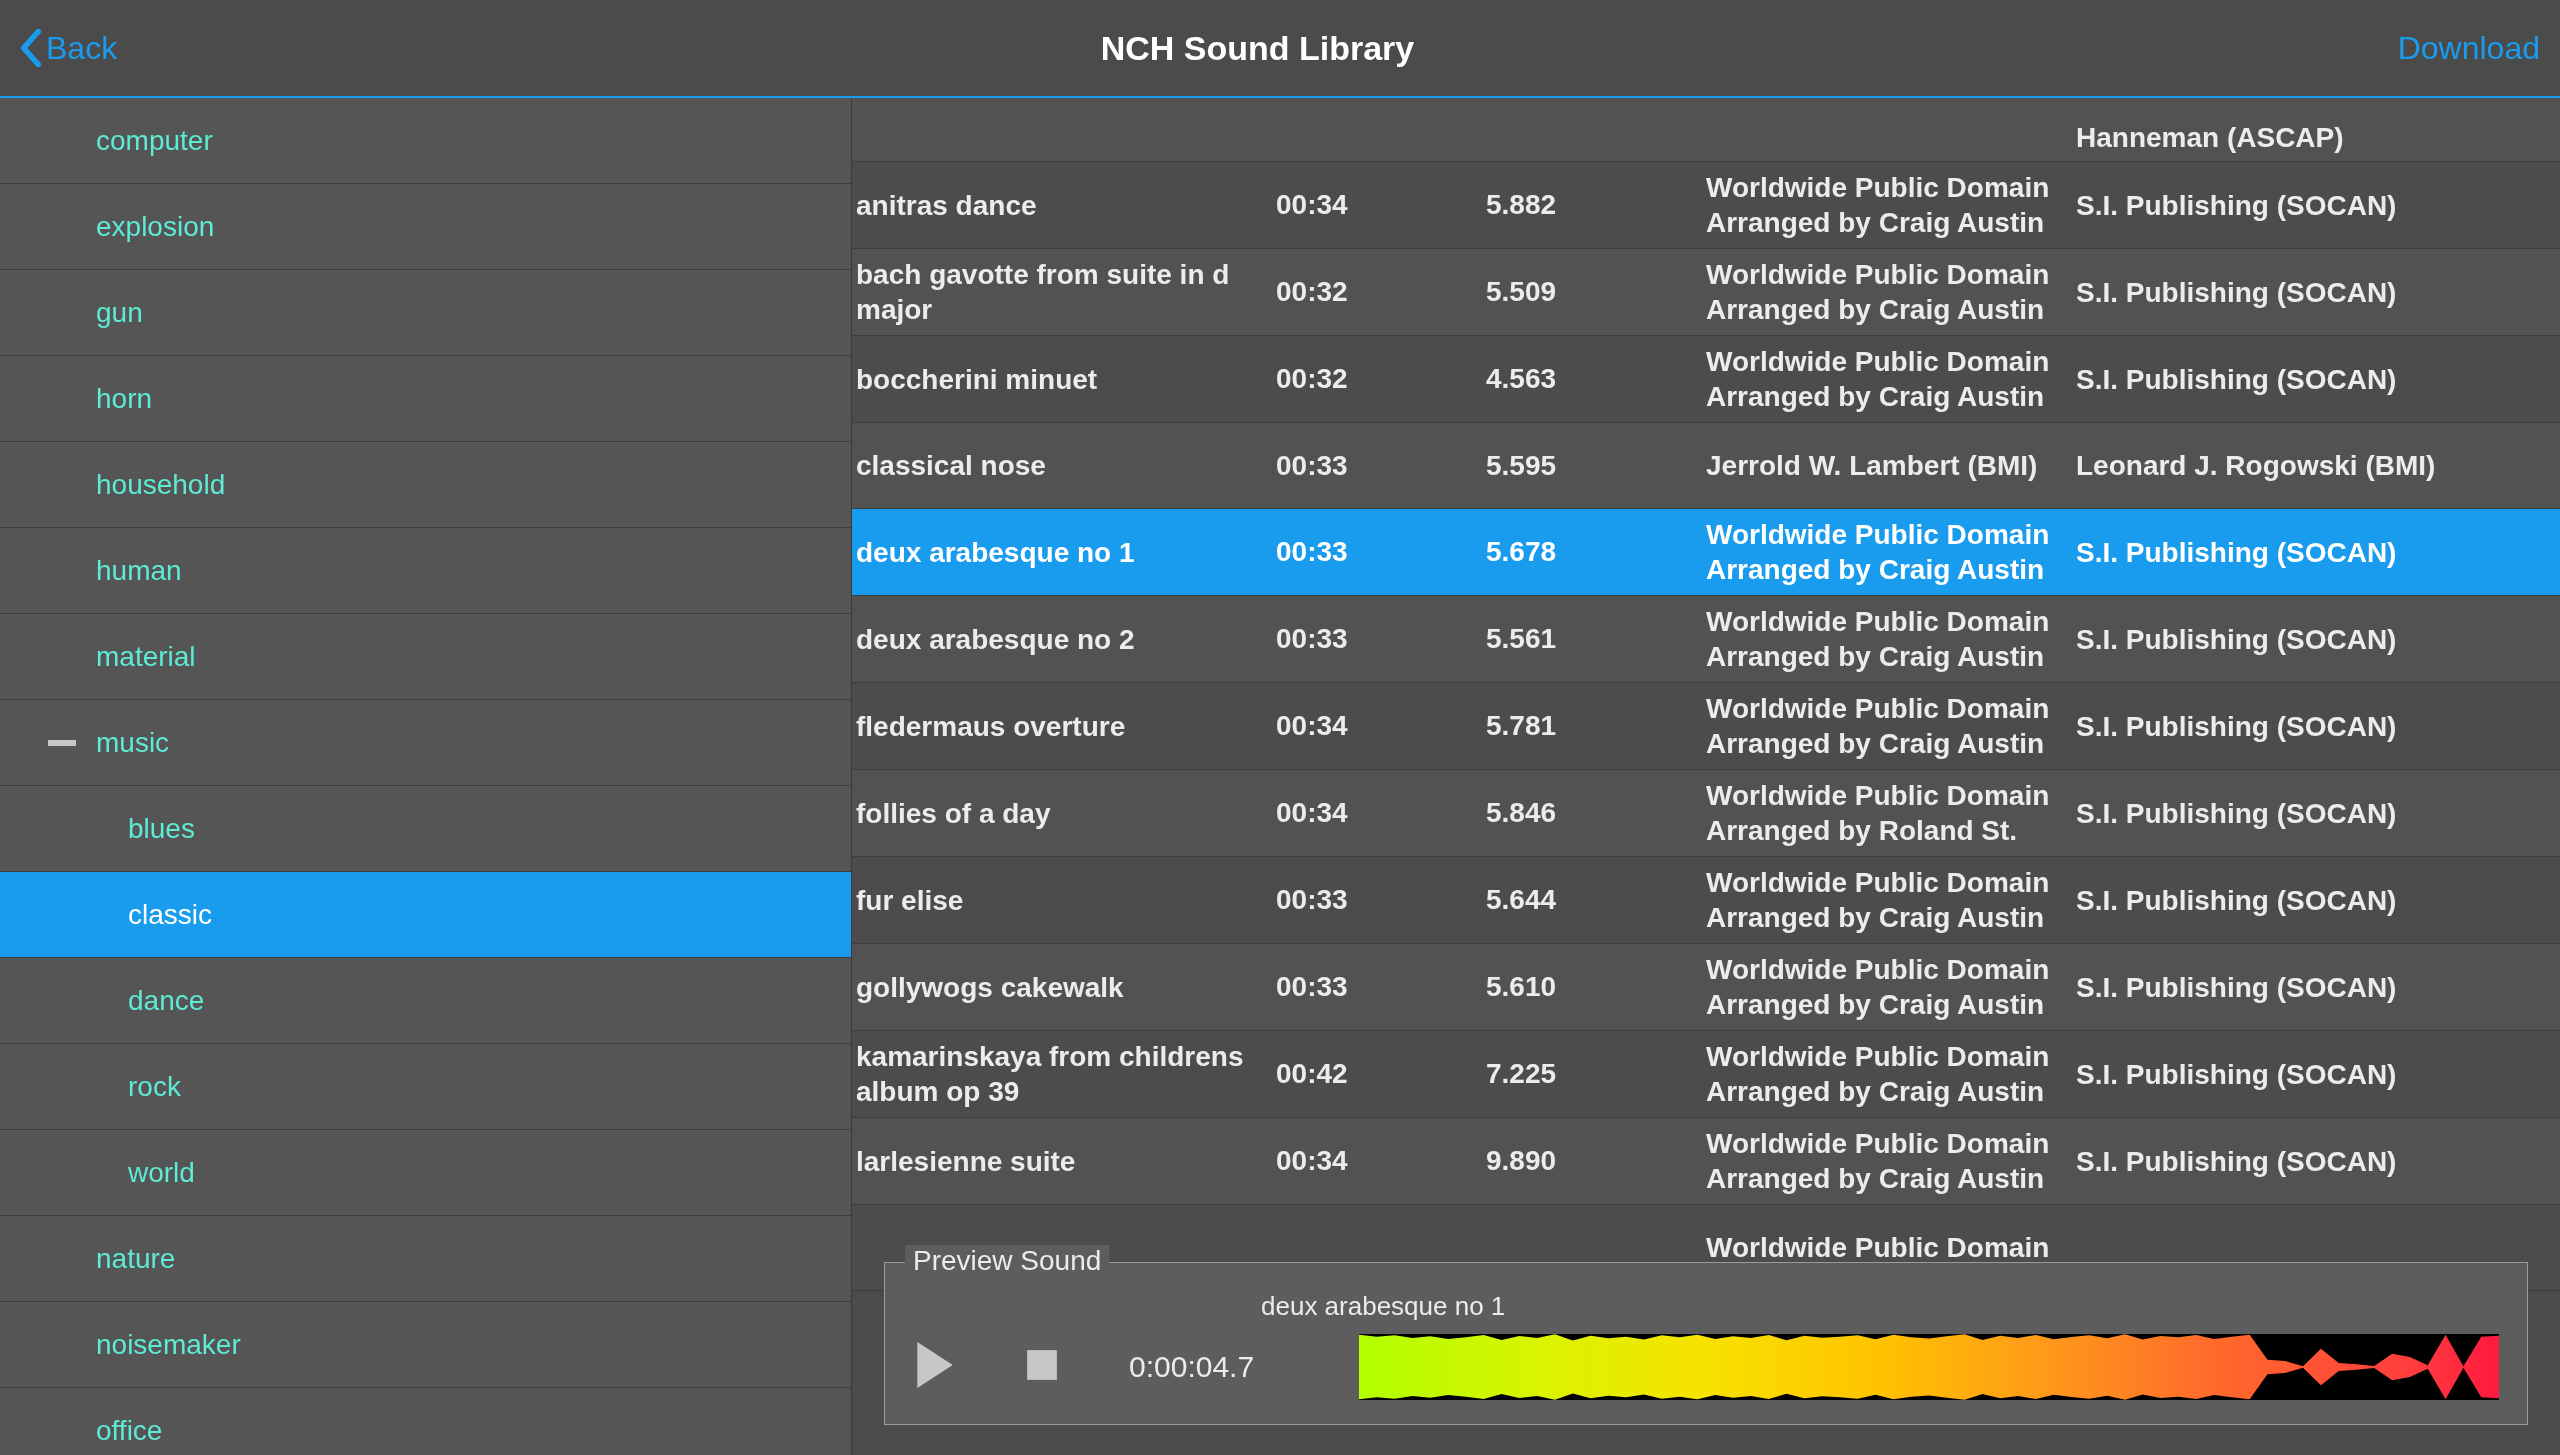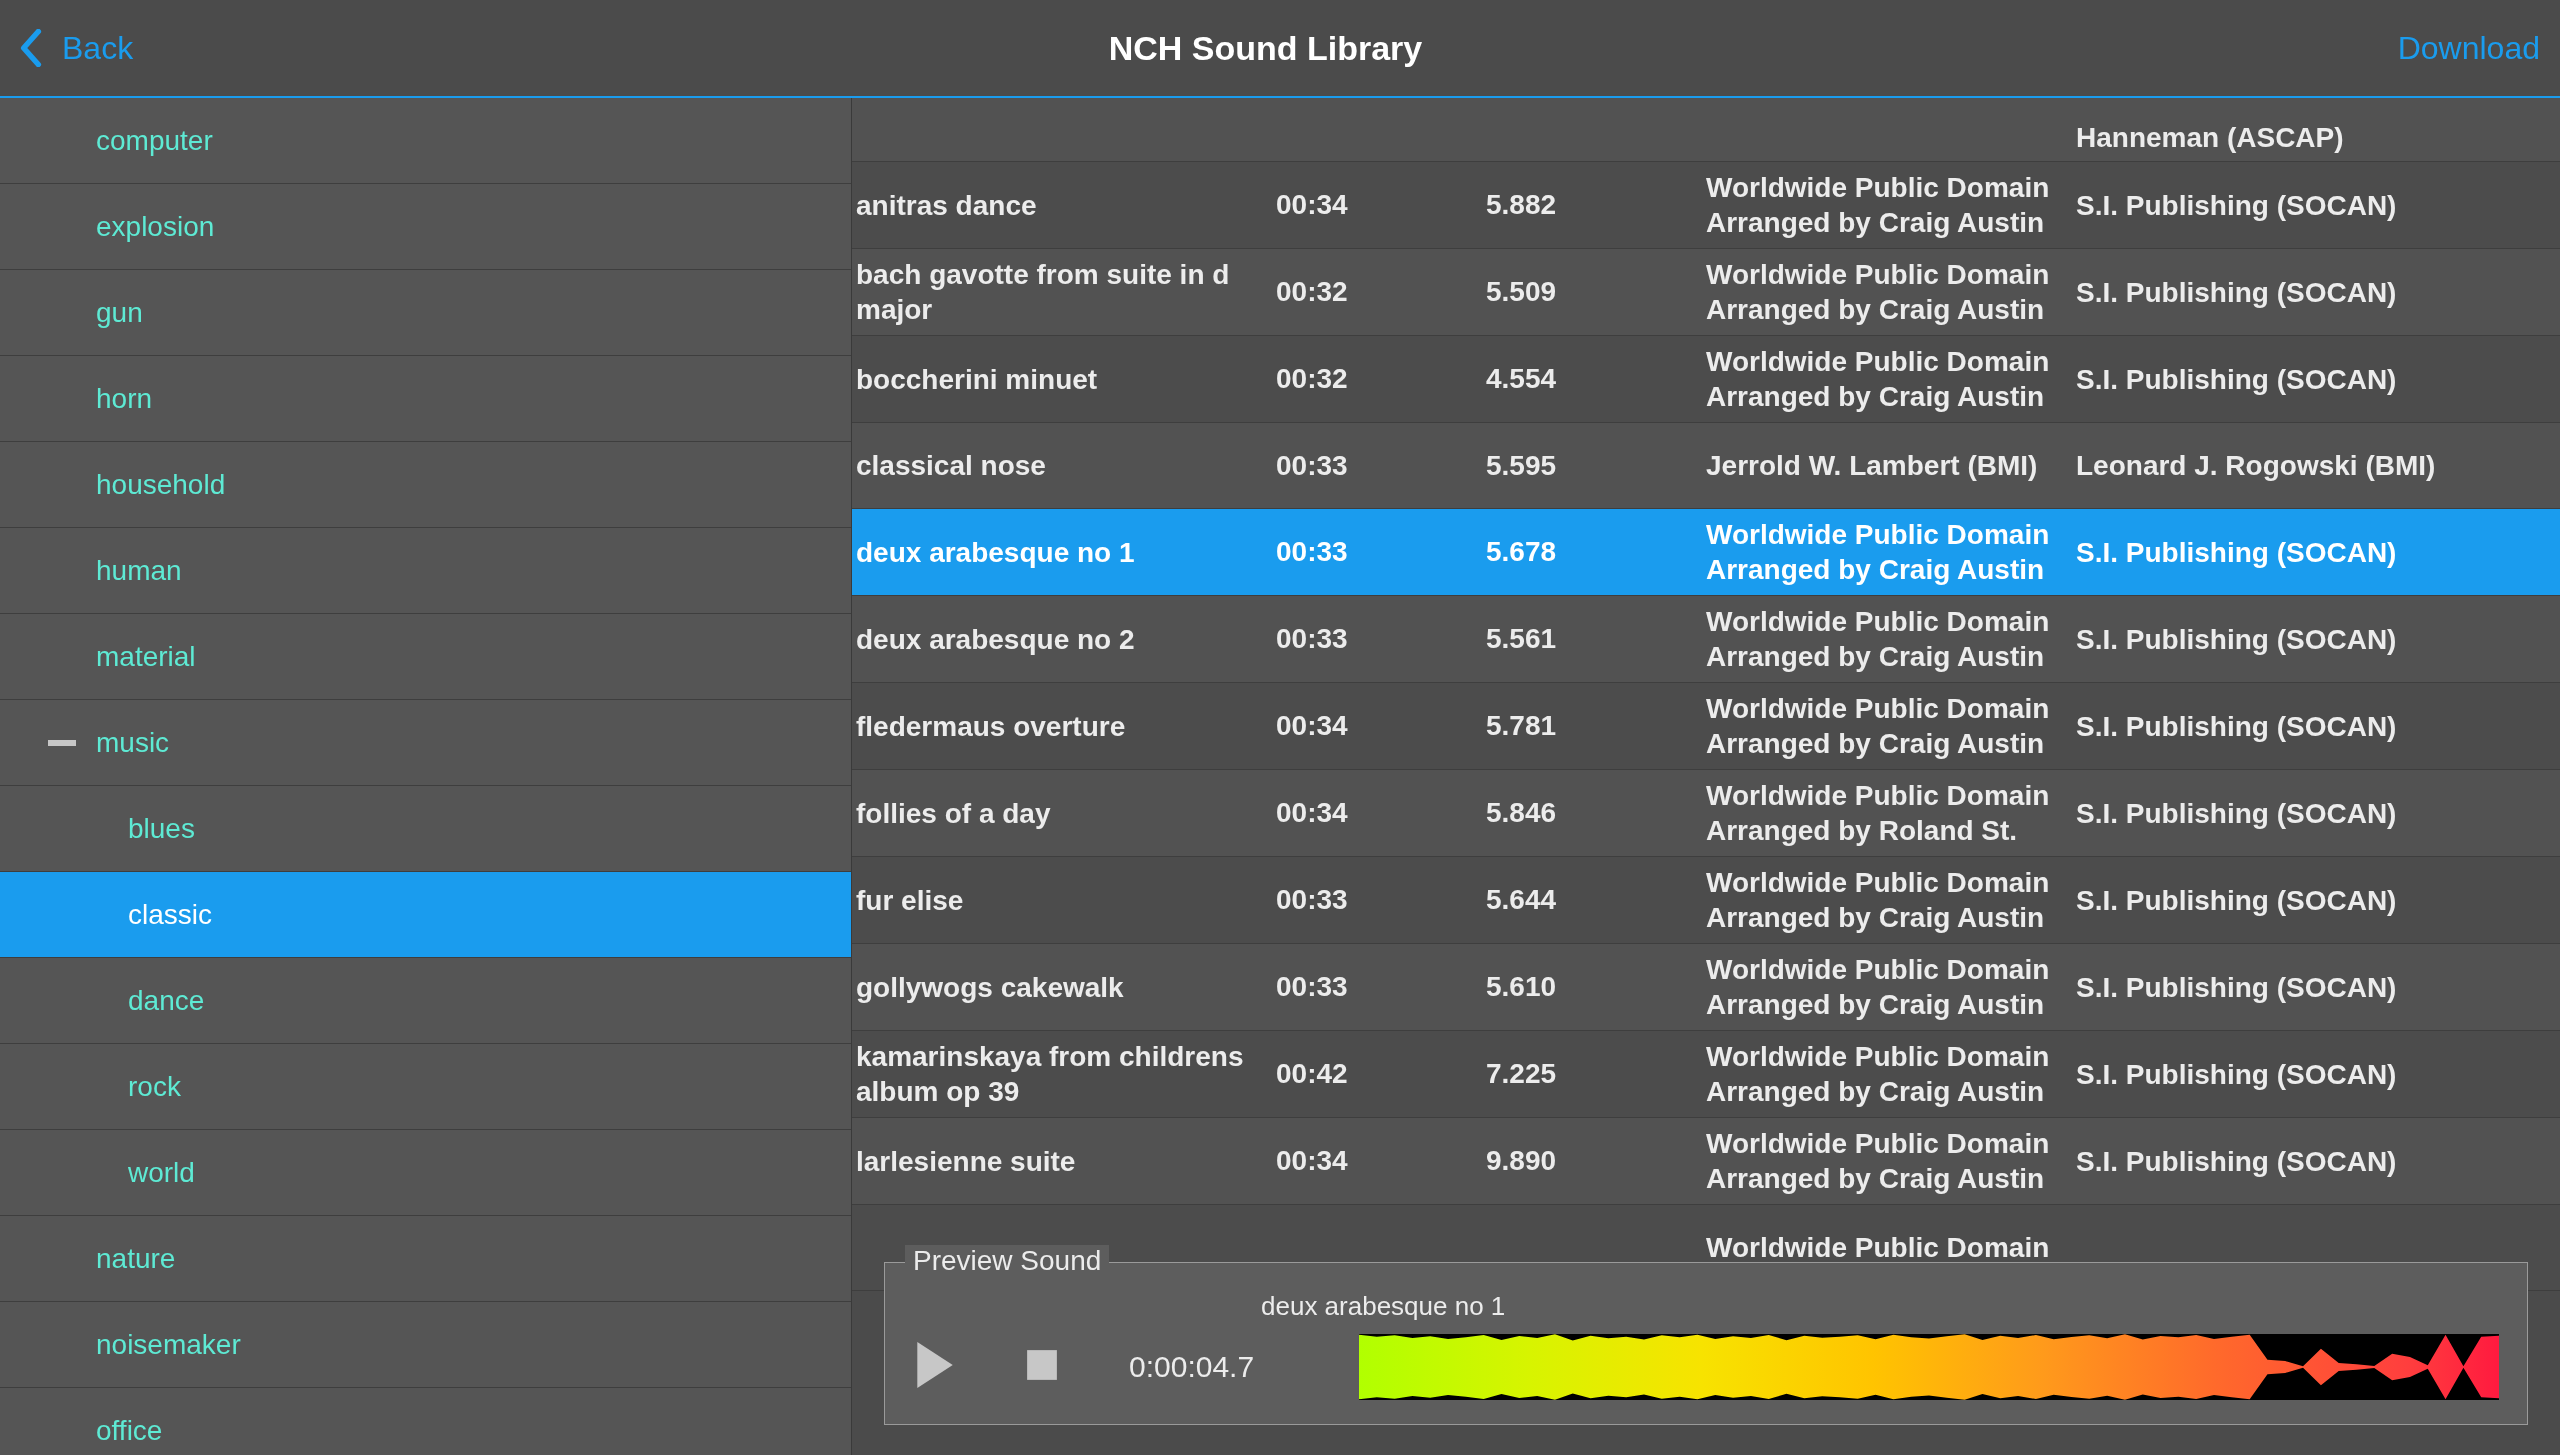--- a/index.html
+++ b/index.html
@@ -11,21 +11,21 @@
     align-items: center;
     justify-content: space-between;
     height: 98px;
     padding: 0 20px;
     background: #4b4b4b;
     border-bottom: 2px solid #1a9cee;
   }
   .back-btn {
     display: flex;
     align-items: center;
-    gap: 20px;
+    gap: 4px;
     color: #1a9cee;
     font-size: 32px;
     cursor: pointer;
   }
   .back-btn svg { width: 22px; height: 38px; }
   .title { color: #fff; font-size: 34px; font-weight: bold; }
   .download-link { color: #1a9cee; font-size: 32px; cursor: pointer; }
 
   
   .body-wrap { display: flex; height: calc(1455px - 98px); }
@@ -213,21 +213,21 @@
         <div class="row alt">
           <div class="cell name">bach gavotte from suite in d major</div>
           <div class="cell">00:32</div>
           <div class="cell">5.509</div>
           <div class="cell author">Worldwide Public Domain Arranged by Craig Austin (S…</div>
           <div class="cell publisher">S.I. Publishing (SOCAN)</div>
         </div>
         <div class="row">
           <div class="cell name">boccherini minuet</div>
           <div class="cell">00:32</div>
-          <div class="cell">4.554</div>
+          <div class="cell">4.563</div>
           <div class="cell author">Worldwide Public Domain Arranged by Craig Austin (S…</div>
           <div class="cell publisher">S.I. Publishing (SOCAN)</div>
         </div>
         <div class="row alt">
           <div class="cell name">classical nose</div>
           <div class="cell">00:33</div>
           <div class="cell">5.595</div>
           <div class="cell author">Jerrold W. Lambert (BMI)</div>
           <div class="cell publisher">Leonard J. Rogowski (BMI)</div>
         </div>

